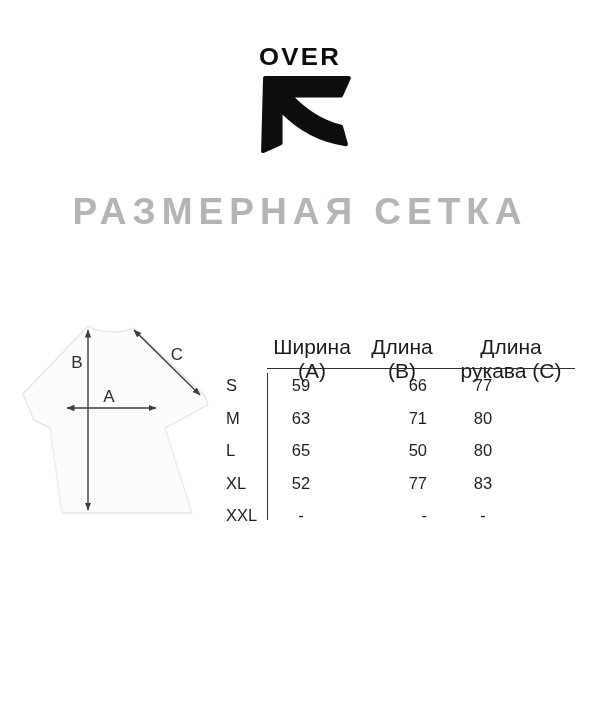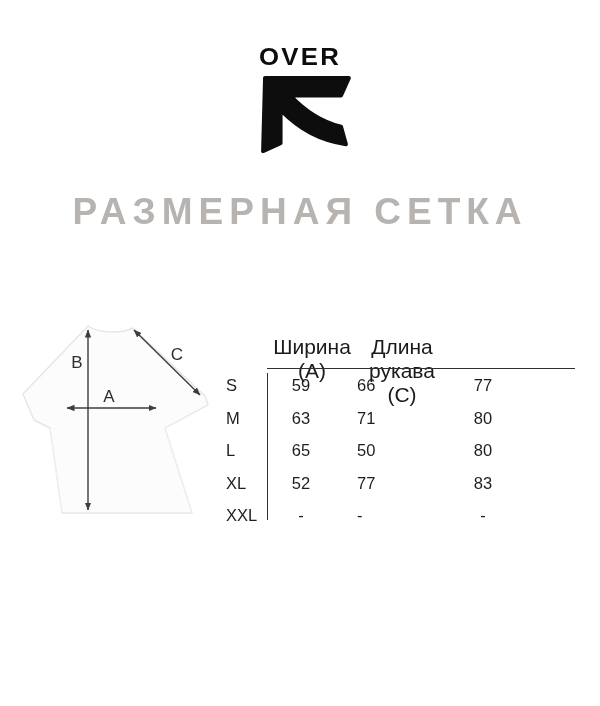--- a/index.html
+++ b/index.html
@@ -26,21 +26,21 @@
   .size-table{position:absolute;left:225px;top:330px;width:350px;color:#1e1e1e;}
   .thead{display:grid;grid-template-columns:42px 90px 90px 128px;height:38px;}
   .th{font-size:21px;text-align:center;padding-top:5px;color:#1b1b1b;}
   .rule{position:absolute;left:42px;top:38px;width:308px;height:1.4px;background:#2f2f2f;}
   .vline{position:absolute;left:42px;top:43px;width:1.4px;height:147px;background:#2f2f2f;}
   .tbody{padding-top:1.4px;}
   .trow{display:grid;grid-template-columns:42px 90px 90px 128px;height:32.5px;align-items:center;}
   .cell{font-size:16.5px;}
   .size{padding-left:1px;text-align:left;}
   .va{text-align:center;padding-right:22px;}
-  .vb{text-align:left;padding-right:20px;}
+  .vb{text-align:right;padding-right:20px;}
   .vc{text-align:center;padding-right:56px;}
 </style>
 </head>
 <body>
 
 <div class="logo-word">OVER</div>
 <svg class="logo-mark" viewBox="0 0 94 82" aria-hidden="true">
   <path d="M6,3 L92,3 L84,21 L32,21 C48,38 64,48 84,53 L89,71 C62,67 42,56 22,36 L22,70 L4,78 Z" fill="#0d0d0d" stroke="#0d0d0d" stroke-width="4" stroke-linejoin="round"></path>
 </svg>
 
@@ -63,20 +63,21 @@
   </g>
   <text class="measure-label" x="57" y="52" text-anchor="middle">B</text>
   <text class="measure-label" x="89" y="86" text-anchor="middle">A</text>
   <text class="measure-label" x="157" y="44" text-anchor="middle">C</text>
 </svg>
 
 <div class="size-table">
   <div class="thead">
     <div class="th"></div>
     <div class="th">Ширина (А)</div>
+    <div class="th">Длина (В)</div>
     <div class="th">Длина рукава (С)</div>
   </div>
   <div class="rule"></div>
   <div class="vline"></div>
   <div class="tbody">
     <div class="trow">
       <div class="cell size">S</div>
       <div class="cell va">59</div>
       <div class="cell vb">66</div>
       <div class="cell vc">77</div>

